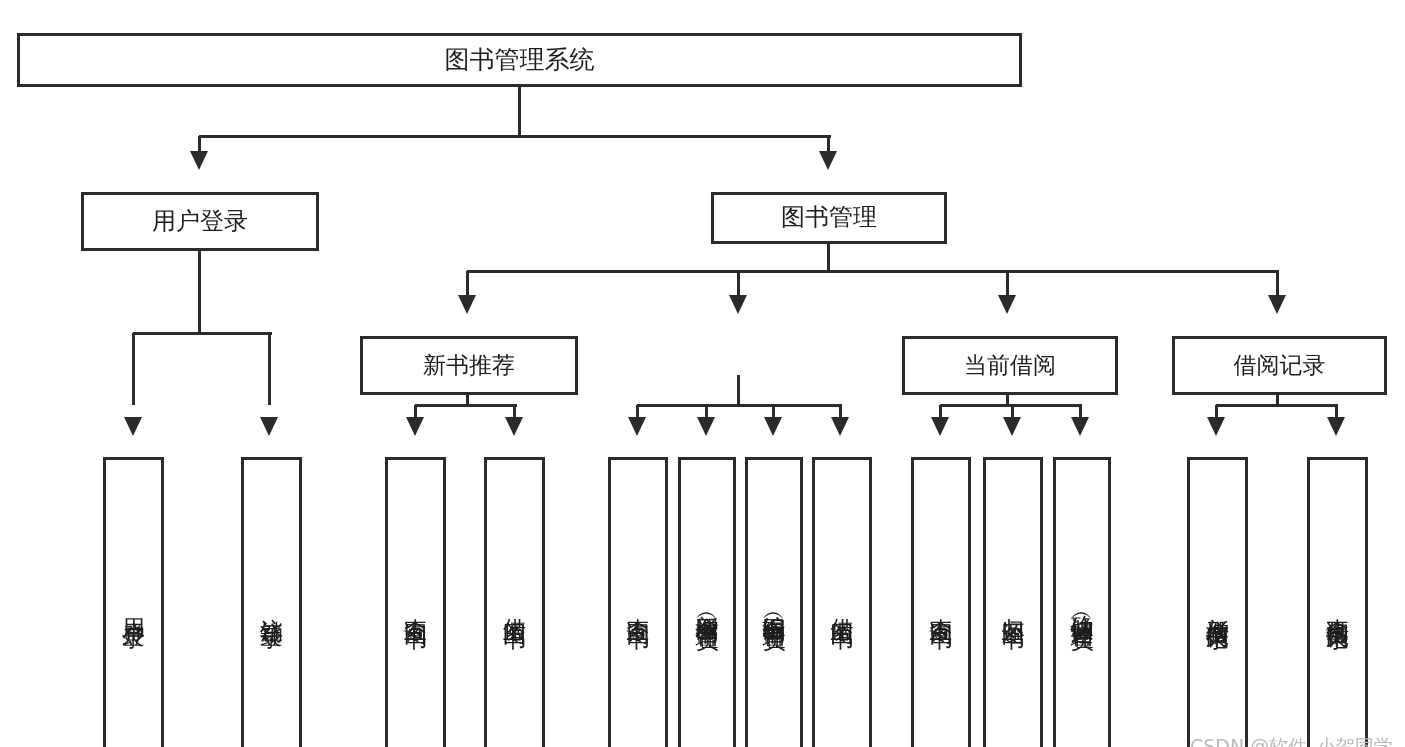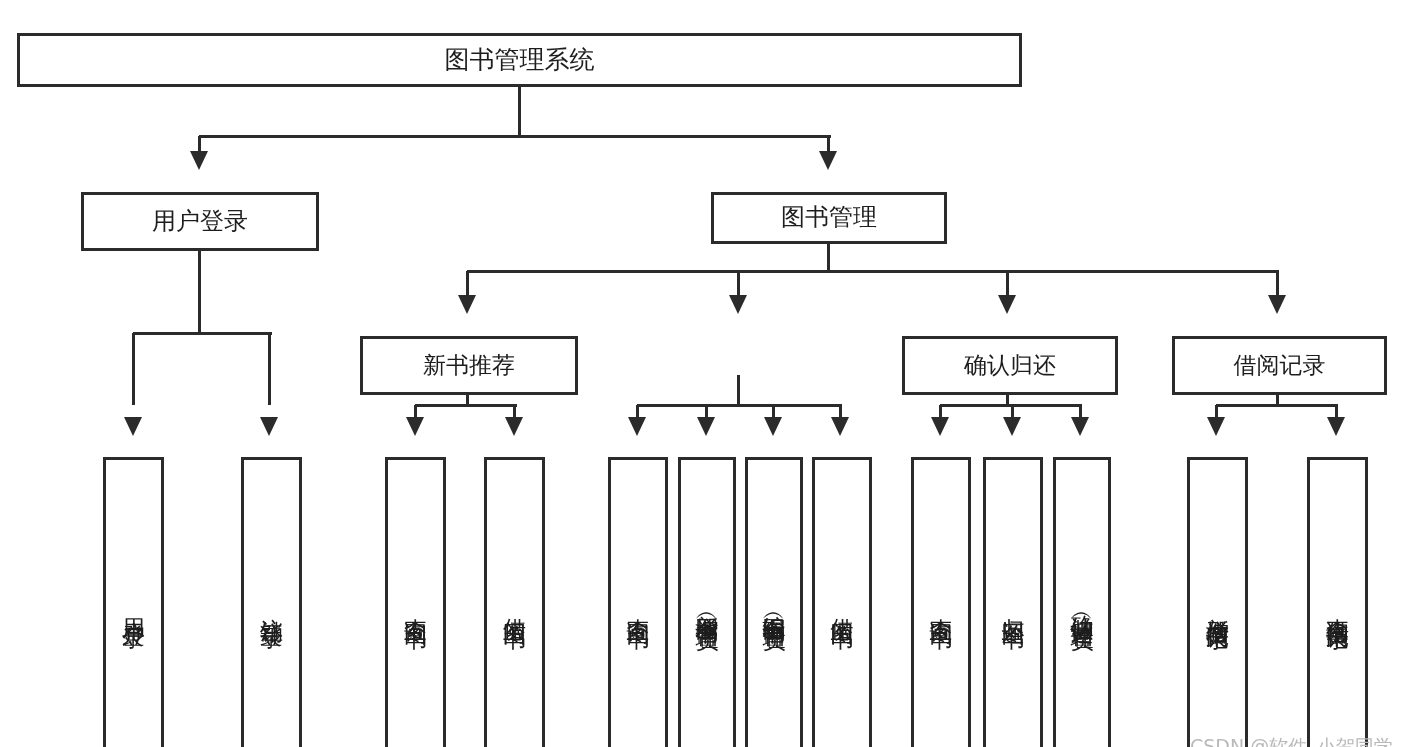--- a/index.html
+++ b/index.html
@@ -140,21 +140,21 @@
     <div class="node level2" style="left: 81px; top: 172px; width: 238px; height: 59px;">
       <span class="label">用户登录</span>
     </div>
     <div class="node level2" style="left: 711px; top: 172px; width: 236px; height: 52px;">
       <span class="label">图书管理</span>
     </div>
     <div class="node level3" style="left: 360px; top: 316px; width: 218px; height: 59px;">
       <span class="label">新书推荐</span>
     </div>
     <div class="node level3" style="left: 902px; top: 316px; width: 216px; height: 59px;">
-      <span class="label">确认归还</span>
+      <span class="label">当前借阅</span>
     </div>
     <div class="node level3" style="left: 1172px; top: 316px; width: 215px; height: 59px;">
       <span class="label">借阅记录</span>
     </div>
     <div class="node leaf vertical" style="left: 103px; top: 437px; width: 61px; height: 298px;">
       <span class="label">用户登录</span>
     </div>
     <div class="node leaf vertical" style="left: 241px; top: 437px; width: 61px; height: 298px;">
       <span class="label">注销登录</span>
     </div>

